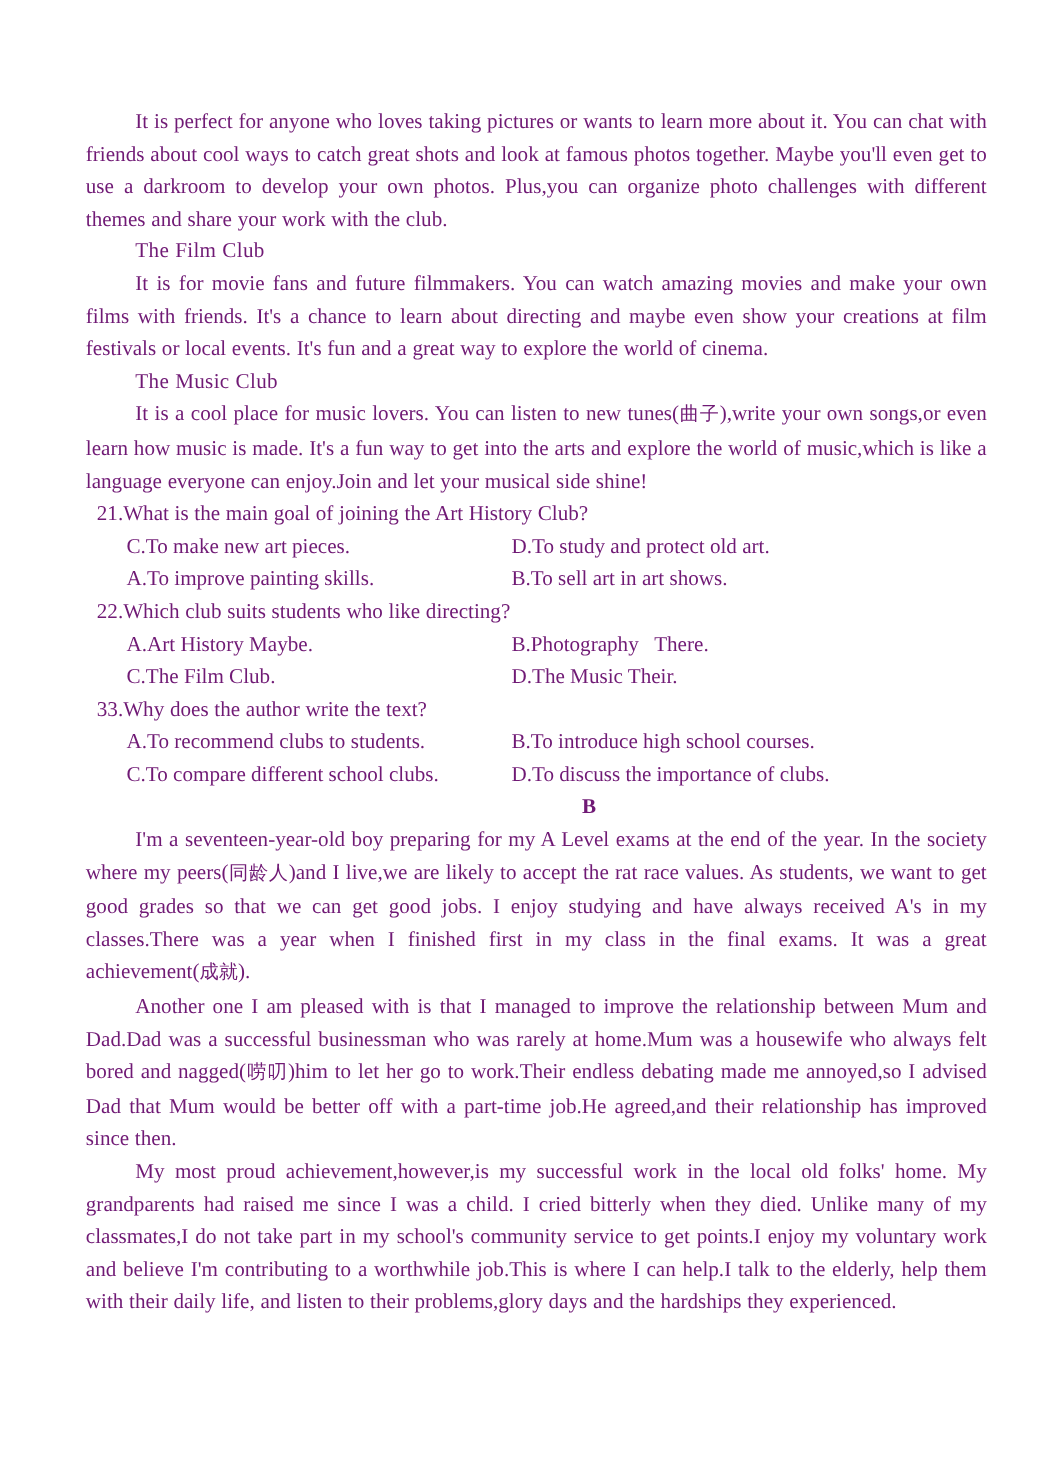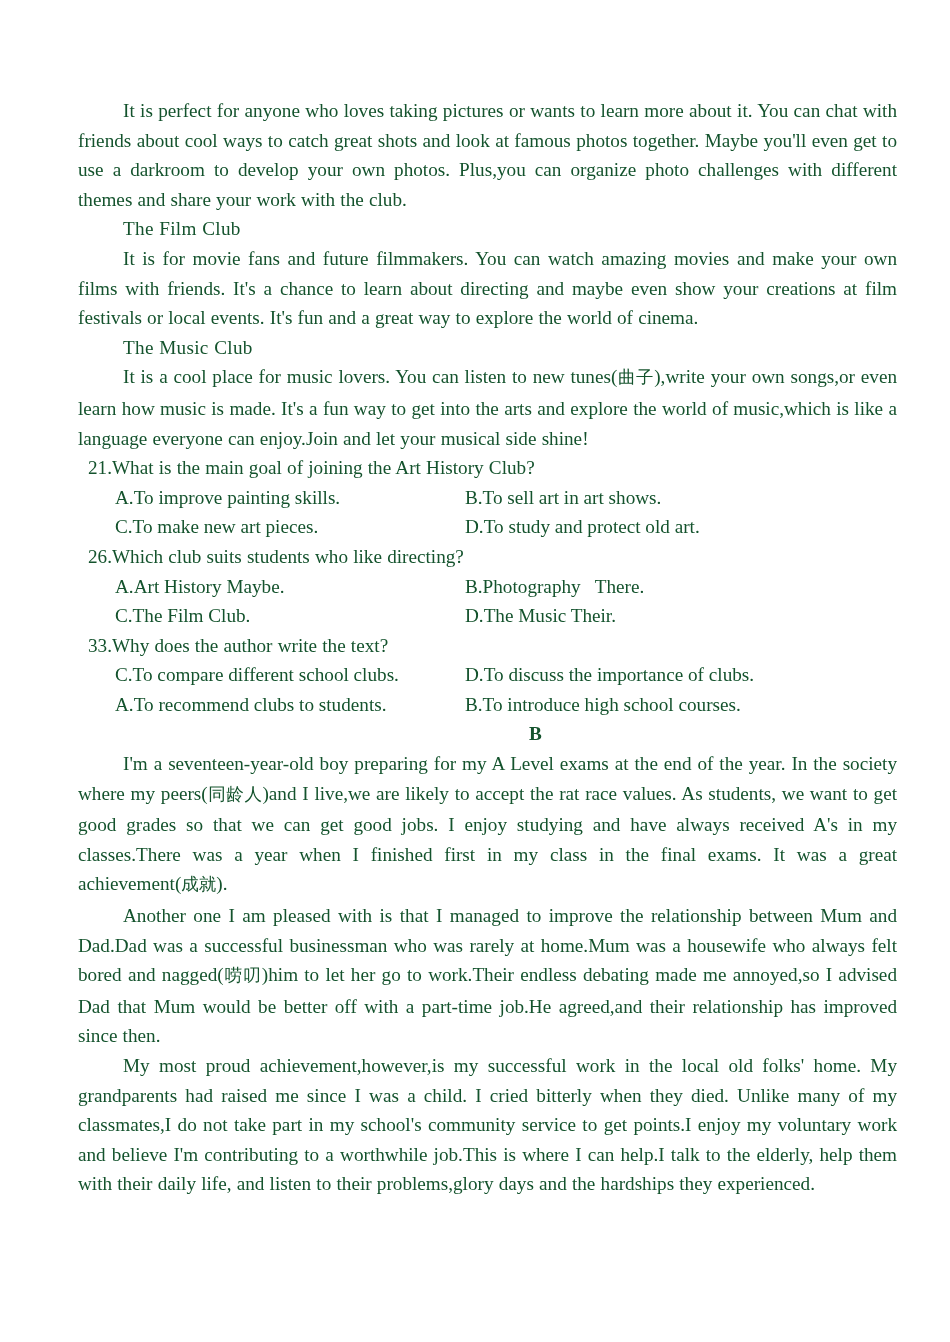--- a/index.html
+++ b/index.html
@@ -6,21 +6,21 @@
     margin: 0;
     padding: 0;
     background: #ffffff;
   }
   .page {
     position: relative;
     width: 950px;
     height: 1342px;
     background: #ffffff;
     font-family: "Liberation Serif", "DejaVu Serif", serif;
-    color: #14532d;
+    color: #701a75;
     overflow: hidden;
   }
   .content {
     position: absolute;
     left: 78px;
     top: 96px;
     width: 819px;
   }
   p {
     margin: 0;
@@ -87,46 +87,46 @@
     <p class="heading">The Film Club</p>
 
     <p class="body">It is for movie fans and future filmmakers. You can watch amazing movies and make your own films with friends. It's a chance to learn about directing and maybe even show your creations at film festivals or local events. It's fun and a great way to explore the world of cinema.</p>
 
     <p class="heading">The Music Club</p>
 
     <p class="body"><span>It is a cool place for music lovers. You can listen to new tunes(</span><span class="cjk">曲子</span><span>),write your own songs,or even learn how music is made. It's a fun way to get into the arts and explore the world of music,which is like a language everyone can enjoy.Join and let your musical side shine!</span></p>
 
     <p class="question">21.What is the main goal of joining the Art History Club?</p>
     <div class="options">
+      <span class="opt-a">C.To make new art pieces.</span>
+      <span class="opt-b">D.To study and protect old art.</span>
+    </div>
+    <div class="options">
       <span class="opt-a">A.To improve painting skills.</span>
       <span class="opt-b">B.To sell art in art shows.</span>
     </div>
-    <div class="options">
-      <span class="opt-a">C.To make new art pieces.</span>
-      <span class="opt-b">D.To study and protect old art.</span>
-    </div>
 
-    <p class="question">26.Which club suits students who like directing?</p>
+    <p class="question">22.Which club suits students who like directing?</p>
     <div class="options">
       <span class="opt-a">A.Art History Maybe.</span>
       <span class="opt-b">B.Photography   There.</span>
     </div>
     <div class="options">
       <span class="opt-a">C.The Film Club.</span>
       <span class="opt-b">D.The Music Their.</span>
     </div>
 
     <p class="question">33.Why does the author write the text?</p>
     <div class="options">
+      <span class="opt-a">A.To recommend clubs to students.</span>
+      <span class="opt-b">B.To introduce high school courses.</span>
+    </div>
+    <div class="options">
       <span class="opt-a">C.To compare different school clubs.</span>
       <span class="opt-b">D.To discuss the importance of clubs.</span>
-    </div>
-    <div class="options">
-      <span class="opt-a">A.To recommend clubs to students.</span>
-      <span class="opt-b">B.To introduce high school courses.</span>
     </div>
 
     <p class="section-letter">B</p>
 
     <p class="body"><span>I'm a seventeen-year-old boy preparing for my A Level exams at the end of the year. In the society where my peers(</span><span class="cjk">同龄人</span><span>)and I live,we are likely to accept the rat race values. As students, we want to get good grades so that we can get good jobs. I enjoy studying and have always received A's in my classes.There was a year when I finished first in my class in the final exams. It was a great achievement(</span><span class="cjk">成就</span><span>).</span></p>
 
     <p class="body"><span>Another one I am pleased with is that I managed to improve the relationship between Mum and Dad.Dad was a successful businessman who was rarely at home.Mum was a housewife who always felt bored and nagged(</span><span class="cjk">唠叨</span><span>)him to let her go to work.Their endless debating made me annoyed,so I advised Dad that Mum would be better off with a part-time job.He agreed,and their relationship has improved since then.</span></p>
 
     <p class="body">My most proud achievement,however,is my successful work in the local old folks' home. My grandparents had raised me since I was a child. I cried bitterly when they died. Unlike many of my classmates,I do not take part in my school's community service to get points.I enjoy my voluntary work and believe I'm contributing to a worthwhile job.This is where I can help.I talk to the elderly, help them with their  daily life, and listen to their problems,glory days and the hardships they experienced.</p>
 

